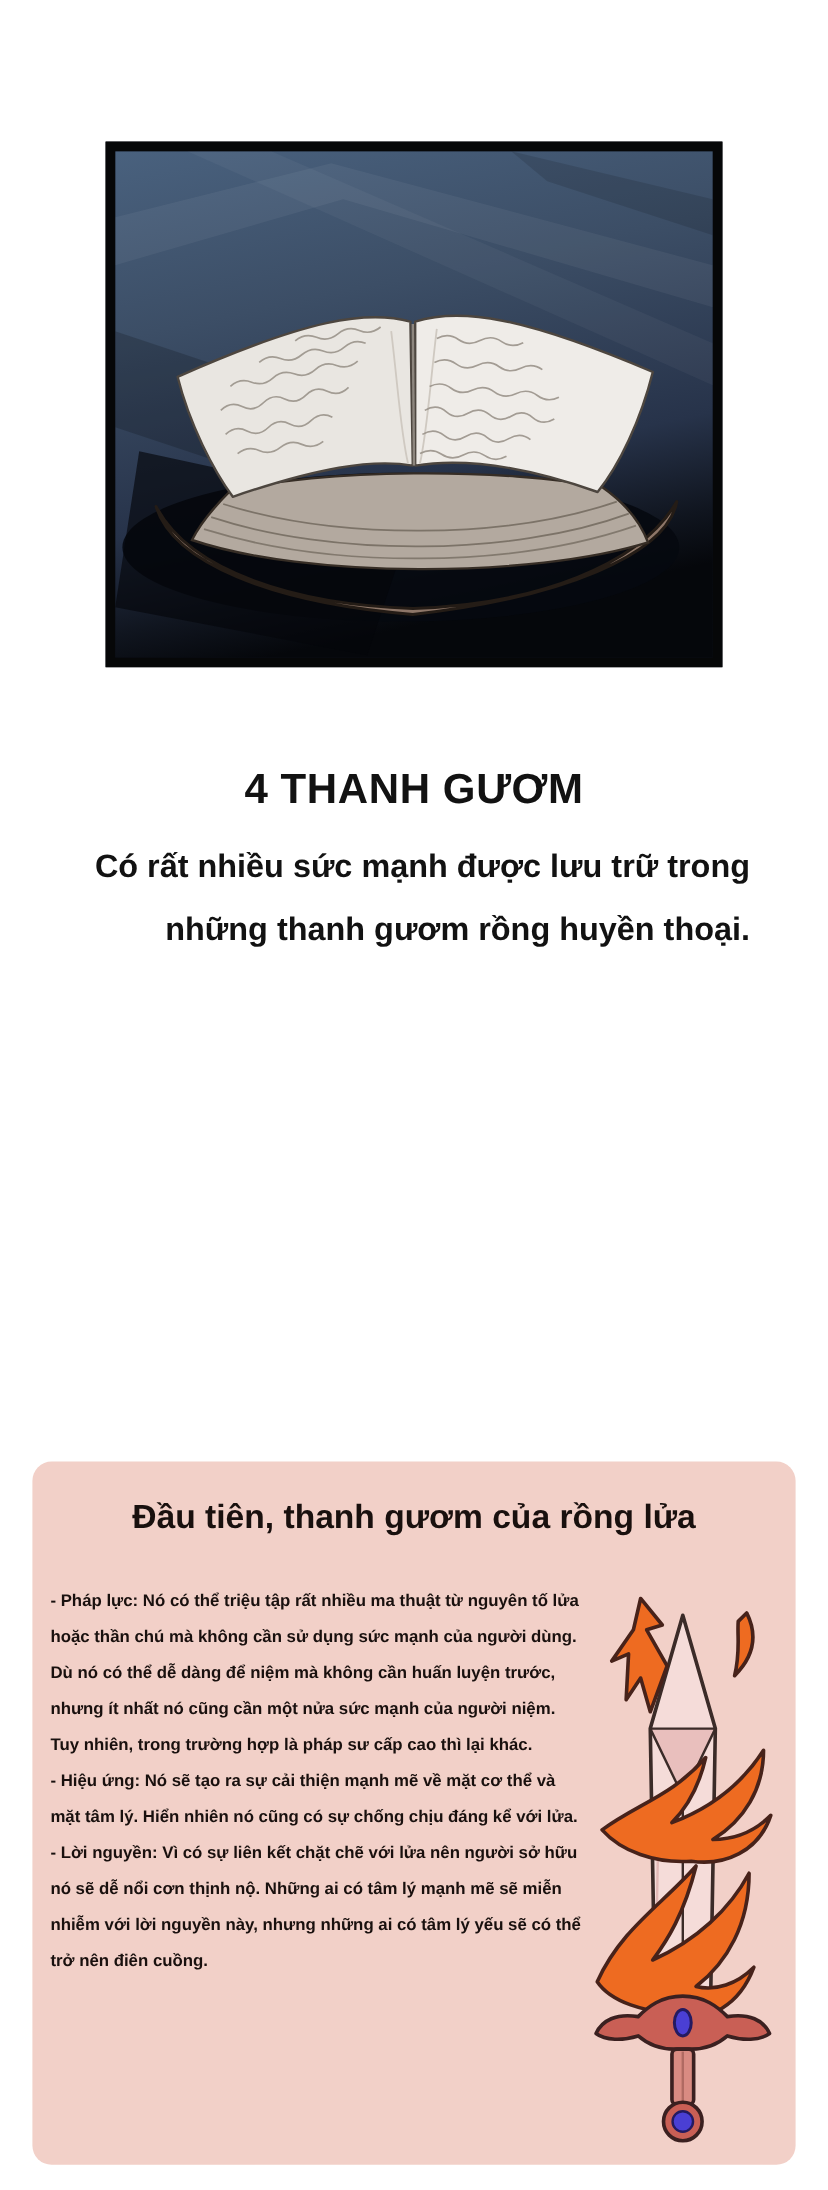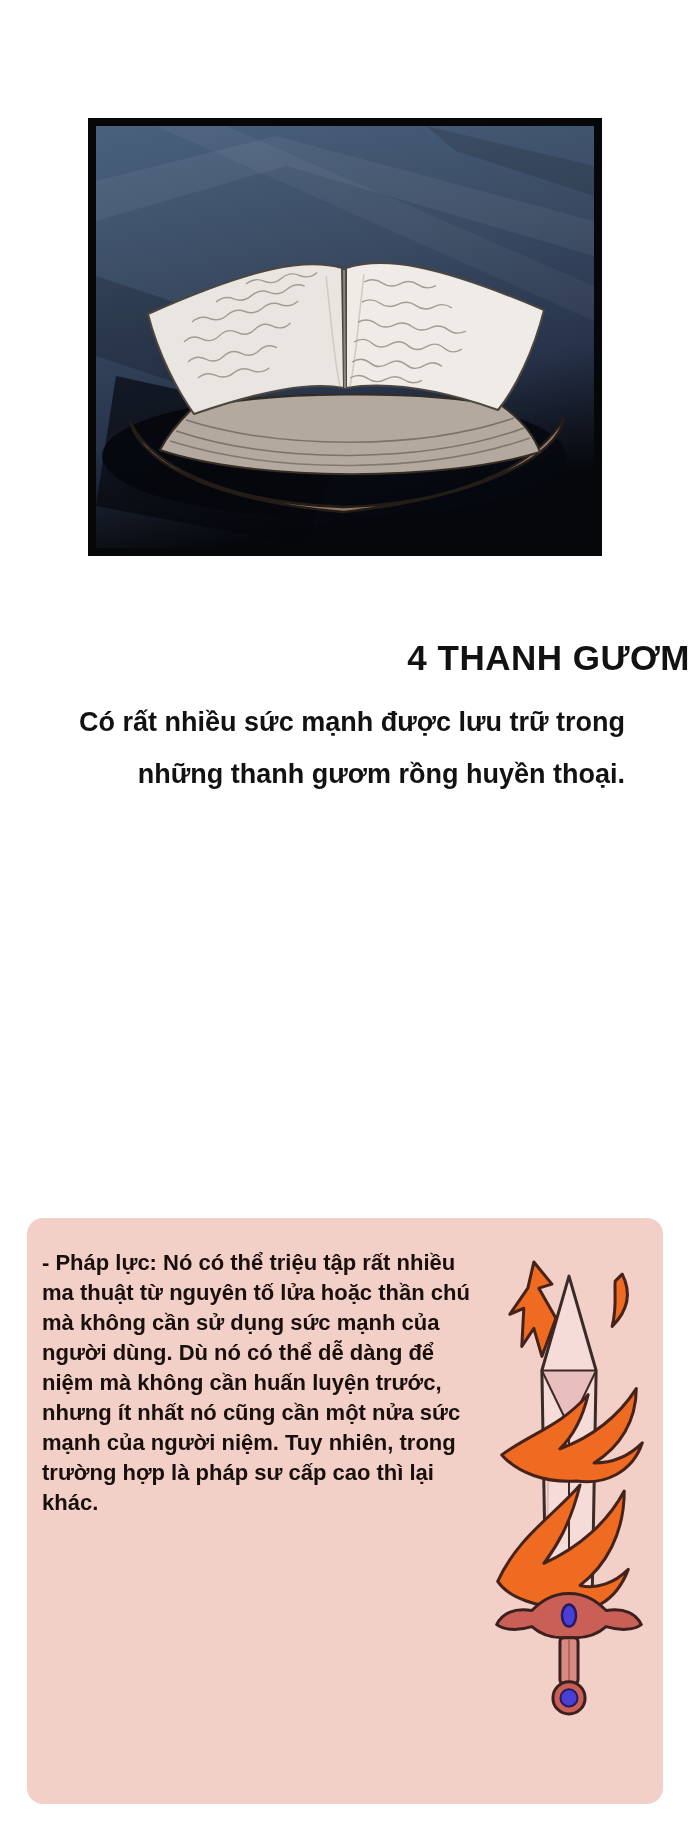--- a/index.html
+++ b/index.html
@@ -19,21 +19,21 @@
     width: 514px; height: 438px;
     background: #0a0e16;
     border: 8px solid #060708;
   }
   .comic-panel svg { display: block; width: 100%; height: 100%; }
 
   
   .article-title {
     position: absolute;
     left: 0; top: 638px; width: 690px;
-    text-align: right;
+    text-align: center;
     font-size: 35px; font-weight: 700;
     letter-spacing: 0.5px;
     color: #121212;
   }
   .article-body {
     position: absolute;
     left: 65px; top: 696px; width: 560px;
     text-align: right;
     font-size: 27px; font-weight: 700;
     line-height: 52px;
@@ -55,21 +55,21 @@
     color: #19100e;
     margin-bottom: 38px;
   }
   .sword-float {
     float: right;
     width: 158px; height: 472px;
     margin-left: 2px;
   }
   .sword-float svg { display: block; width: 100%; height: 100%; }
   .info-card-text p {
-    font-size: 22px; font-weight: 700;
+    font-size: 14px; font-weight: 700;
     line-height: 30px;
     color: #19100e;
     text-align: left;
   }
 </style>
 </head>
 <body>
 
 <div class="comic-panel">
   <svg viewBox="0 0 498 422" aria-hidden="true">
@@ -131,20 +131,21 @@
   </svg>
 </div>
 
 <h1 class="article-title">4 THANH GƯƠM</h1>
 
 <div class="article-body">
   <p>Có rất nhiều sức mạnh được lưu trữ trong những thanh gươm rồng huyền thoại.</p>
 </div>
 
 <div class="info-card">
+  <div class="info-card-heading">Đầu tiên, thanh gươm của rồng lửa</div>
 
   <div class="sword-float">
     <svg viewBox="0 0 150 470" aria-hidden="true">
 
       <path d="M75,28 L102,122 L98,352 L52,352 L48,122 Z" fill="#f5dcd9" stroke="#3b2b28" stroke-width="3" stroke-linejoin="round"></path>
       <path d="M48,122 L102,122 L75,178 Z" fill="#e9bfbd" stroke="#3b2b28" stroke-width="2" stroke-linejoin="round"></path>
       <path d="M75,178 L75,352" stroke="#3b2b28" stroke-width="2"></path>
       <path d="M52,352 L55,190" stroke="#d9aaa8" stroke-width="2" opacity="0.7"></path>
 
       <g fill="#ee6b21" stroke="#47221a" stroke-width="3" stroke-linejoin="round">
@@ -169,14 +170,16 @@
       <rect x="66" y="388" width="18" height="46" rx="4" fill="#d98b82" stroke="#3b2020" stroke-width="3"></rect>
       <path d="M75,390 L75,432" stroke="#b06a62" stroke-width="2"></path>
 
       <circle cx="75" cy="448" r="16" fill="#c95f55" stroke="#3b2020" stroke-width="3"></circle>
       <circle cx="75" cy="448" r="8.5" fill="#4a3fd4" stroke="#241a60" stroke-width="2"></circle>
     </svg>
   </div>
 
   <div class="info-card-text">
     <p>- Pháp lực: Nó có thể triệu tập rất nhiều ma thuật từ nguyên tố lửa hoặc thần chú mà không cần sử dụng sức mạnh của người dùng. Dù nó có thể dễ dàng để niệm mà không cần huấn luyện trước, nhưng ít nhất nó cũng cần một nửa sức mạnh của người niệm. Tuy nhiên, trong trường hợp là pháp sư cấp cao thì lại khác.</p>
+    <p>- Hiệu ứng: Nó sẽ tạo ra sự cải thiện mạnh mẽ về mặt cơ thể và mặt tâm lý. Hiển nhiên nó cũng có sự chống chịu đáng kể với lửa.</p>
+    <p>- Lời nguyền: Vì có sự liên kết chặt chẽ với lửa nên người sở hữu nó sẽ dễ nổi cơn thịnh nộ. Những ai có tâm lý mạnh mẽ sẽ miễn nhiễm với lời nguyền này, nhưng những ai có tâm lý yếu sẽ có thể trở nên điên cuồng.</p>
   </div>
 </div>
 
 </body></html>

